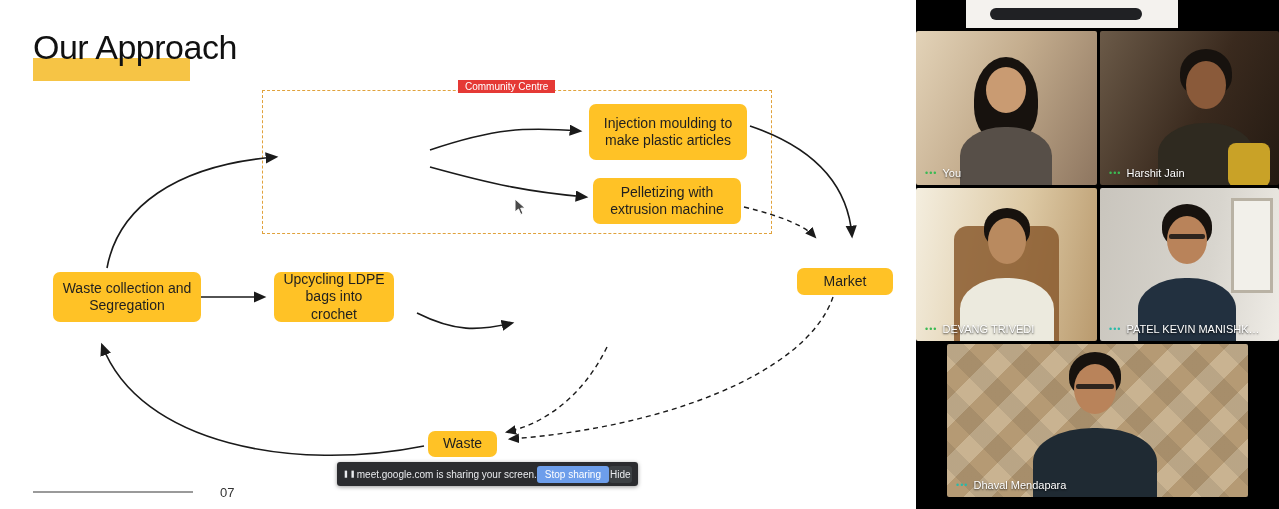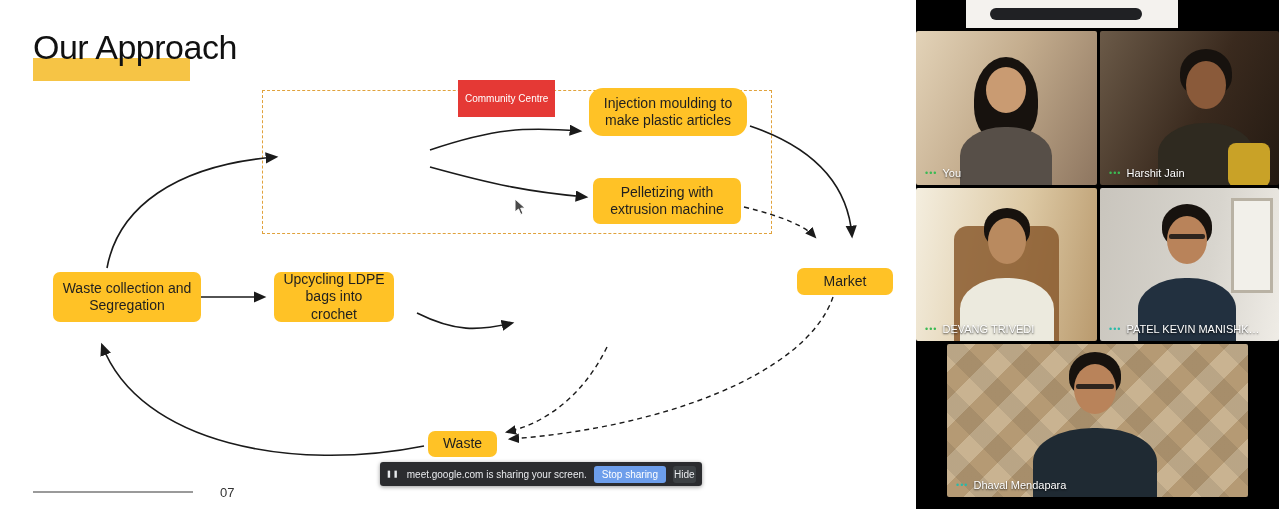--- a/index.html
+++ b/index.html
@@ -9,45 +9,45 @@
 
   
   .slide { position:absolute; left:0; top:0; width:916px; height:509px; background:#fff; }
   .title-wrap { position:absolute; left:33px; top:28px; }
   .title-highlight { position:absolute; left:0; top:30px; width:157px; height:23px; background:#f6c445; z-index:0; }
   .slide-title { position:relative; z-index:1; font-size:34px; font-weight:normal; color:#111; letter-spacing:-0.5px; }
 
   .dashed-zone { position:absolute; left:262px; top:90px; width:510px; height:144px;
     border:1.5px dashed #e0a23c; }
   .zone-label { position:absolute; left:458px; top:80px; background:#e53935; color:#fff;
-    font-size:10px; padding:13px 7px; z-index:3; }
+    font-size:10px; padding:1px 7px; z-index:3; }
 
   .ybox { position:absolute; background:#ffc226; border-radius:7px; color:#1f1f1f;
     display:flex; align-items:center; justify-content:center; text-align:center;
     font-size:14px; line-height:1.25; padding:4px 8px; z-index:2; }
   .box-shredding { left:287px; top:134px; width:138px; height:56px; }
-  .box-injection { left:589px; top:88px; width:158px; height:48px;border-radius:14px; }
+  .box-injection { left:589px; top:104px; width:158px; height:56px; }
   .box-pelletizing { left:593px; top:178px; width:148px; height:46px; }
   .box-waste-collection { left:33px; top:272px; width:148px; height:50px;margin-left:20px; }
   .box-upcycling { left:274px; top:272px; width:120px; height:50px; }
   .box-selling { left:522px; top:295px; width:181px; height:50px; }
   .box-market { left:797px; top:268px; width:96px; height:27px; }
   .box-waste { left:428px; top:431px; width:69px; height:26px; }
 
   .arrows-svg { position:absolute; left:0; top:0; width:916px; height:509px; z-index:1; }
 
   .footer-line { position:absolute; left:33px; top:491px; width:160px; height:2px; background:#9a9a9a; }
   .page-number { position:absolute; left:220px; top:485px; font-size:13px; color:#333; }
 
   .cursor-svg { position:absolute; left:514px; top:198px; z-index:6; }
 
   
   .share-bar { position:absolute; left:337px; top:462px; height:24px; z-index:7;
     background:rgba(32,33,36,0.95); border-radius:3px; display:flex; align-items:center;
-    gap:7px; padding:0 6px; box-shadow:0 1px 4px rgba(0,0,0,.4);margin-left:43px; }
+    padding:0 6px; box-shadow:0 1px 4px rgba(0,0,0,.4); }
   .pause-icon { color:#e8eaed; font-size:7px; letter-spacing:1px; }
   .share-msg { color:#e8eaed; font-size:10px; white-space:nowrap; }
   .stop-btn { background:#6d9eeb; color:#fff; font-size:10px; border:none; border-radius:3px;
     padding:3px 8px; white-space:nowrap; cursor:pointer; }
   .hide-btn { background:#3c4043; color:#e8eaed; font-size:10px; border:none; border-radius:3px;
     padding:3px 1px; cursor:pointer; }
 
   
   .panel { position:absolute; left:916px; top:0; width:363px; height:509px; background:#000; }
   .top-strip { position:absolute; left:50px; top:0; width:212px; height:28px; background:#f4f2ee; }

